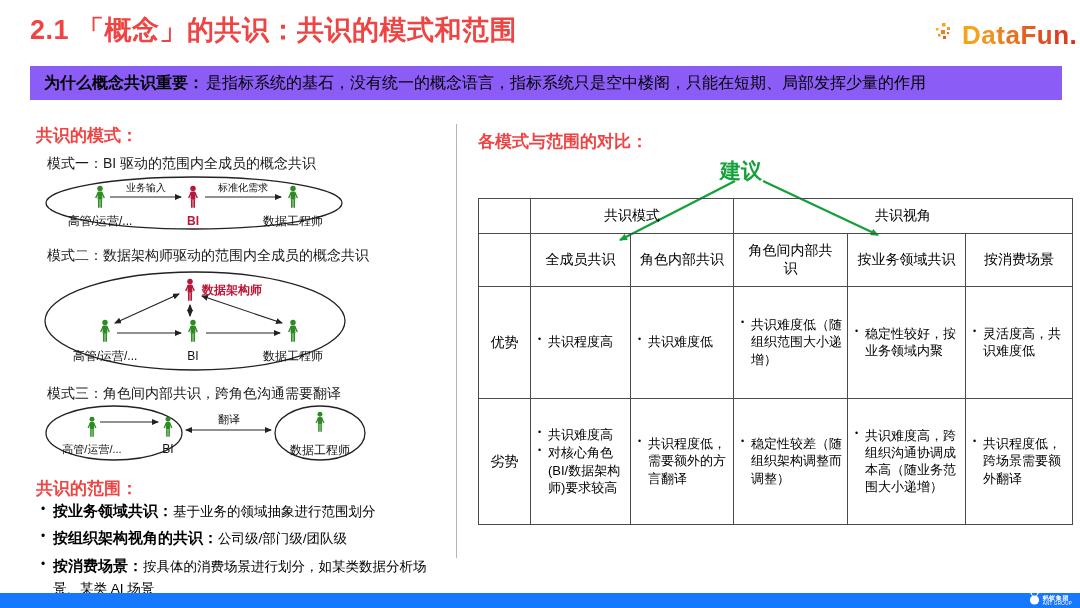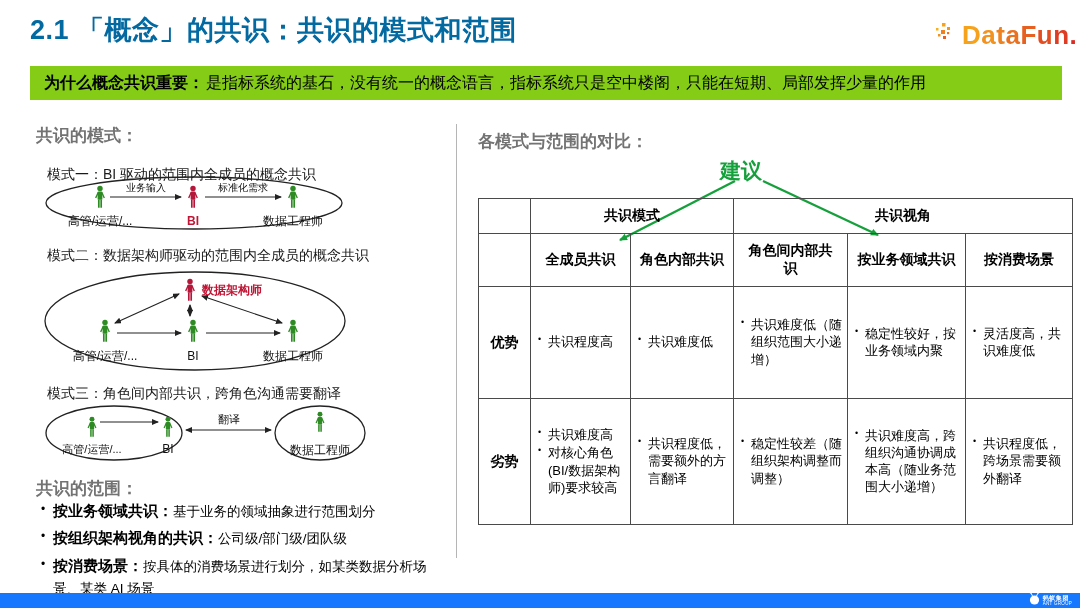--- a/index.html
+++ b/index.html
@@ -2,50 +2,50 @@
 <html><head>
 <meta charset="utf-8">
 <style>
   html,body{margin:0;padding:0;}
   body{
     width:1080px;height:608px;position:relative;overflow:hidden;
     background:#ffffff;color:#000;
     font-family:"Liberation Sans","DejaVu Sans",sans-serif;
   }
   
-  .title{position:absolute;left:30px;top:12px;font-size:27px;font-weight:bold;color:#0369a1;letter-spacing:.5px;white-space:nowrap;}
+  .title{position:absolute;left:30px;top:12px;font-size:27px;font-weight:bold;color:#ef4444;letter-spacing:.5px;white-space:nowrap;}
   .logo{position:absolute;left:933px;top:20px;display:flex;align-items:flex-start;gap:9px;}
   .logo-text{font-size:26px;font-weight:bold;letter-spacing:.5px;white-space:nowrap;}
-  .banner{position:absolute;left:30px;top:66px;width:1018px;height:34px;background:#84cc16;
+  .banner{position:absolute;left:30px;top:66px;width:1018px;height:34px;background:#8b5cf6;
     display:flex;align-items:center;padding-left:14px;font-size:16px;white-space:nowrap;}
   .banner .lead{font-weight:bold;margin-right:2px;}
   
-  .h-sec{position:absolute;font-size:17px;font-weight:bold;color:#737373;white-space:nowrap;}
+  .h-sec{position:absolute;font-size:17px;font-weight:bold;color:#ef4444;white-space:nowrap;}
   #modes-heading{left:36px;top:124px;}
   #scope-heading{left:36px;top:477px;}
   #compare-heading{left:478px;top:130px;}
   .mode-label{position:absolute;left:47px;font-size:14px;color:#1a1a1a;white-space:nowrap;}
-  #m1-label{top:166px;} #m2-label{top:247px;} #m3-label{top:385px;}
+  #m1-label{top:155px;} #m2-label{top:247px;} #m3-label{top:385px;}
   .dgm{position:absolute;left:30px;}
   #svg1{top:170px;} #svg2{top:263px;} #svg3{top:400px;}
   
   .scope-list{position:absolute;left:40px;top:500px;width:404px;}
   .scope-item{position:relative;padding-left:13px;margin-bottom:5px;line-height:1.4;}
   .scope-item::before{content:"•";position:absolute;left:1px;top:1px;font-size:12px;}
   .scope-lead{font-size:15px;font-weight:bold;}
   .scope-body{font-size:13.5px;}
   
   .divider{position:absolute;left:456px;top:124px;width:1px;height:434px;background:#b5b5b5;}
   
   .suggestion{position:absolute;left:720px;top:150px;font-size:21px;font-weight:bold;color:#16A03C;white-space:nowrap;margin-top:7px;}
   #arrows-svg{position:absolute;left:460px;top:145px;}
   
   .cmp-table{position:absolute;left:478px;top:198px;width:594px;border-collapse:collapse;table-layout:fixed;}
   .cmp-table th,.cmp-table td{border:1px solid #4a4a4a;vertical-align:middle;}
-  .cmp-table th{font-size:14px;font-weight:bold;text-align:center;padding:8px;}
+  .cmp-table th{font-size:14px;font-weight:normal;text-align:center;padding:8px;}
   .hr1{height:30px;} .hr2{height:38px;margin-left:40px;} .br1{height:112px;} .br2{height:126px;}
   .cmp-table td{font-size:13px;padding:4px 5px 4px 7px;line-height:1.32;text-align:left;}
   .bullet{position:relative;padding-left:10px;margin-bottom:1px;}
   .bullet::before{content:"•";position:absolute;left:0;top:1px;font-size:9px;}
   
   .footer{position:absolute;left:0;bottom:0;width:1080px;height:15px;background:#1677FF;}
   .ant{position:absolute;right:8px;bottom:1px;display:flex;align-items:center;gap:2px;color:#fff;}
   .ant svg{margin-top:-5px;}
   .ant-txt{display:flex;flex-direction:column;line-height:1.1;}
   .ant-cn{font-size:6px;font-weight:bold;letter-spacing:.6px;}

